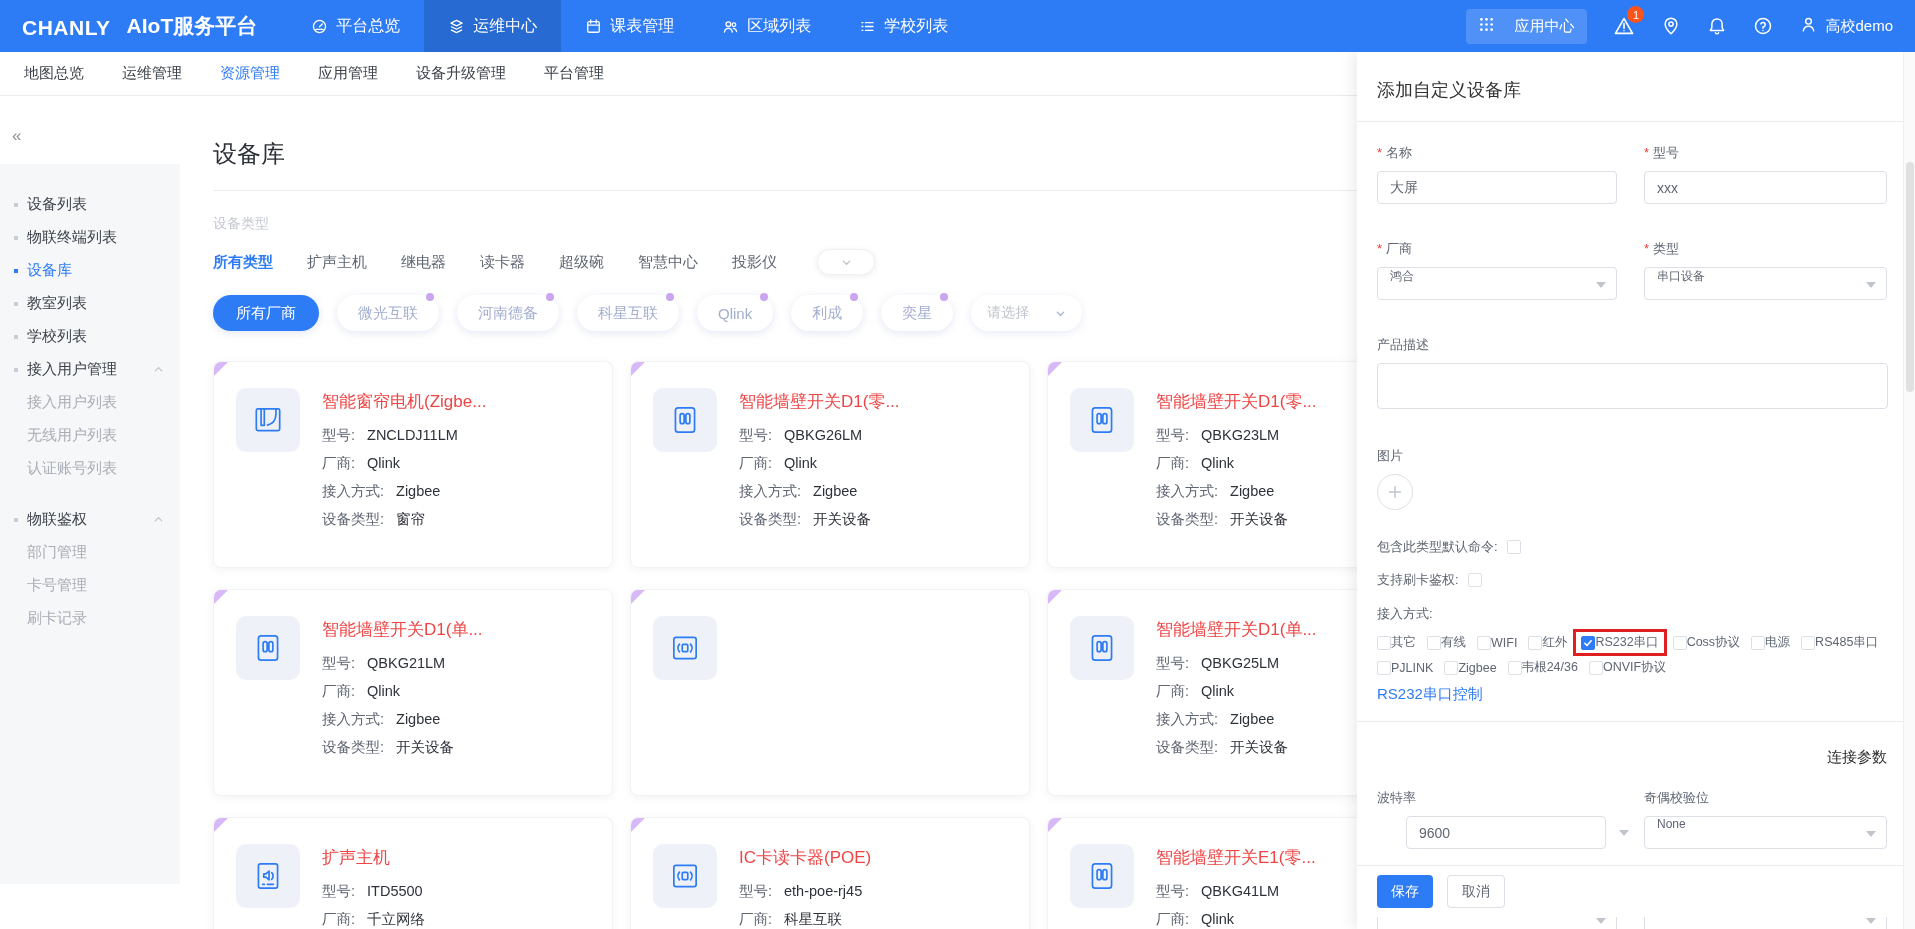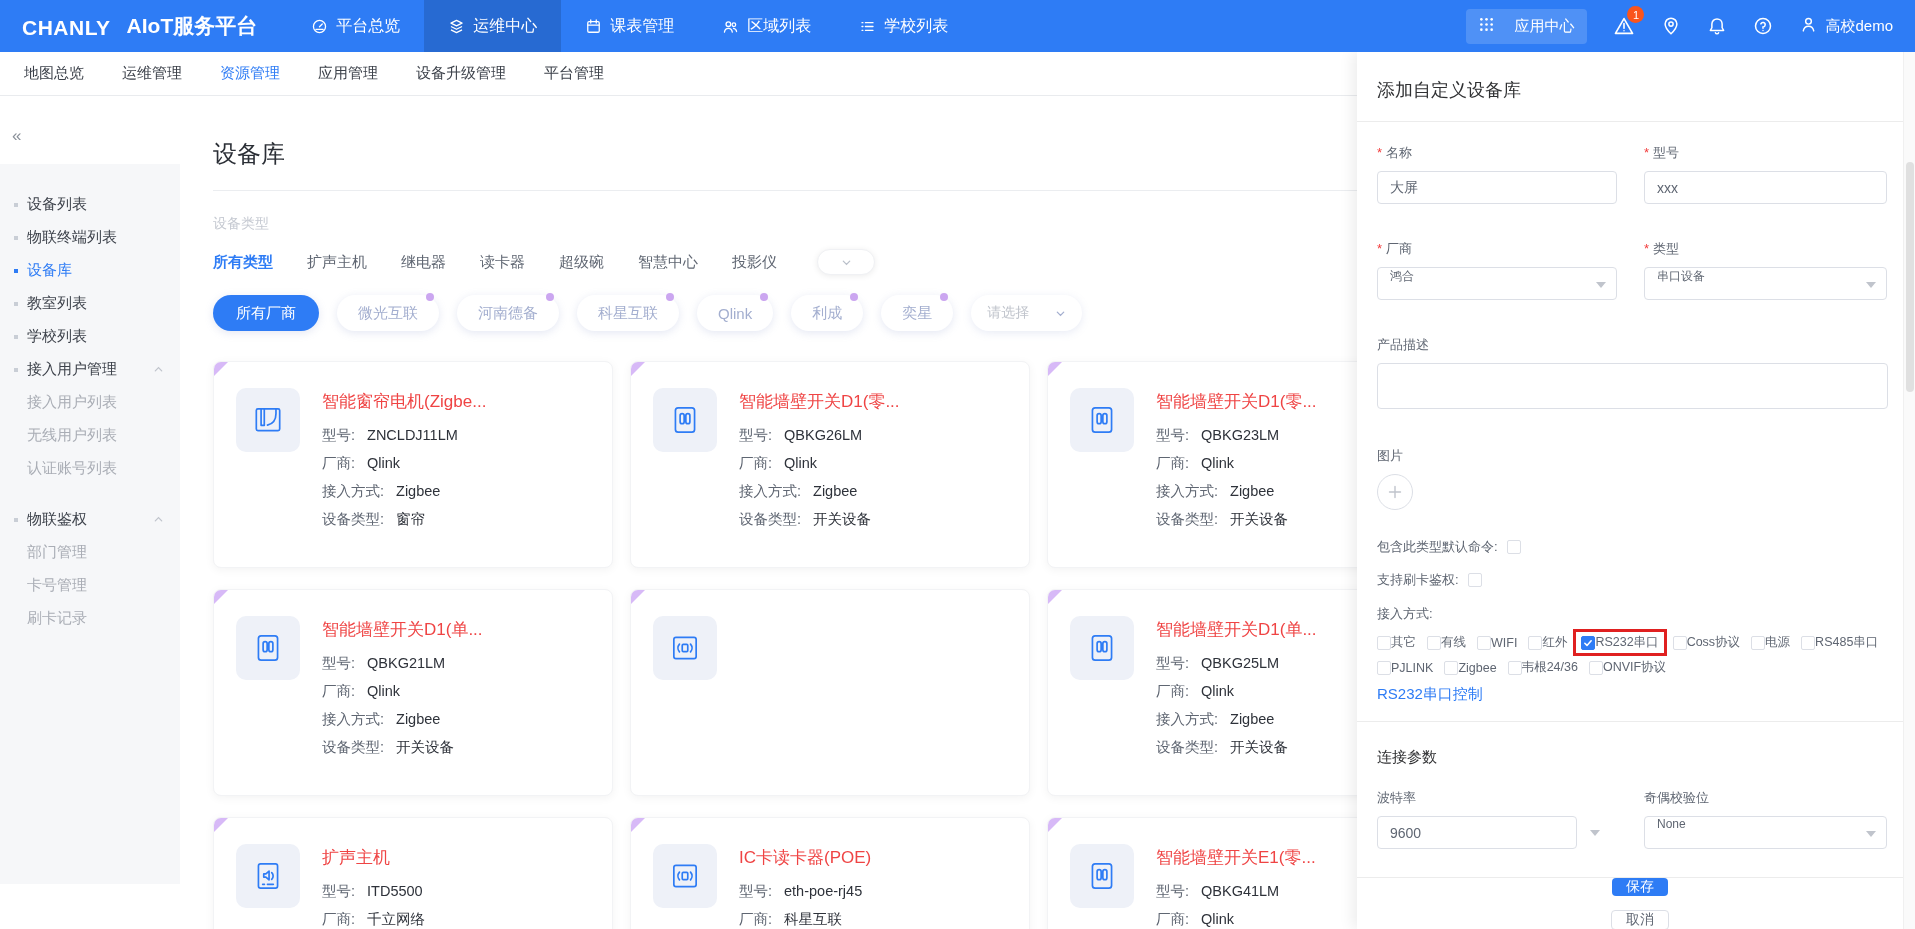--- a/index.html
+++ b/index.html
@@ -112,30 +112,30 @@
   .access-label { margin-top:16px; }
   .cb-row { display:flex; align-items:center; margin-top:11px; flex-wrap:nowrap; }
   .cb-row + .cb-row { margin-top:8px; }
   .cb-item { display:inline-flex; align-items:center; margin-right:11px; font-size:12.5px;
     color:#5f6672; cursor:pointer; white-space:nowrap; }
   .cb-item .cb-lb { }
   .cb-item.hl { border:3px solid #e02020; padding:2px 5px; margin:-5px 6px -5px -5px; }
   .rs-link { display:inline-block; margin-top:9px; font-size:15px; color:#2e7cf5; cursor:pointer;
     text-decoration:none; }
   .panel-hr { border-top:1px solid #ececec; margin:17px -28px 0 -20px; }
-  .section-title { margin-top:26px; font-size:15px; font-weight:500; color:#303133; }
+  .section-title { margin-top:26px; font-size:15px; font-weight:500; color:#303133;text-align:right; }
   .conn-grid { margin-top:22px; display:grid; grid-template-columns:240px 243px; column-gap:27px;
     row-gap:27px; }
   .baud-wrap { display:flex; align-items:center; }
-  .inp.baud { width:200px; }
+  .inp.baud { width:200px;margin-left:29px; }
   .ext-arr { margin-left:13px; width:0; height:0; border-left:5px solid transparent;
     border-right:5px solid transparent; border-top:6px solid #c0c4cc; cursor:pointer; }
-  .panel-footer { position:absolute; left:0; right:12px; bottom:0; height:52px;
+  .panel-footer { position:absolute; left:0; right:12px; bottom:12px; height:52px;
     border-top:1px solid #ececec; display:flex; align-items:center; padding-left:20px; gap:14px;
-    background:#fff;flex-direction:column; }
+    background:#fff; }
   .btn-primary { min-width:56px; height:33px; background:#2e7cf5; border:none; border-radius:4px;
     color:#fff; font-size:14px; cursor:pointer; font-family:inherit; padding:0 14px; }
   .btn-plain { min-width:56px; height:33px; background:#fff; border:1px solid #dcdfe6; border-radius:4px;
     color:#5f6672; font-size:14px; cursor:pointer; font-family:inherit; padding:0 14px; }
   .panel-scrollbar { position:absolute; top:0; right:0; width:12px; height:100%; background:#fafafa;
     border-left:1px solid #f0f0f0; cursor:pointer; }
   .panel-scrollbar .thumb { position:absolute; top:110px; left:2px; width:8px; height:230px;
     border-radius:4px; background:#e0e0e0; }
 </style>
 </head>

